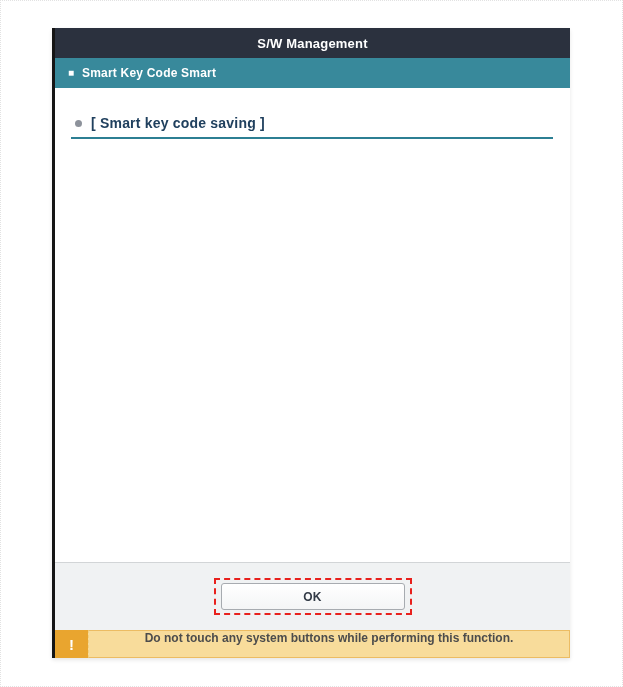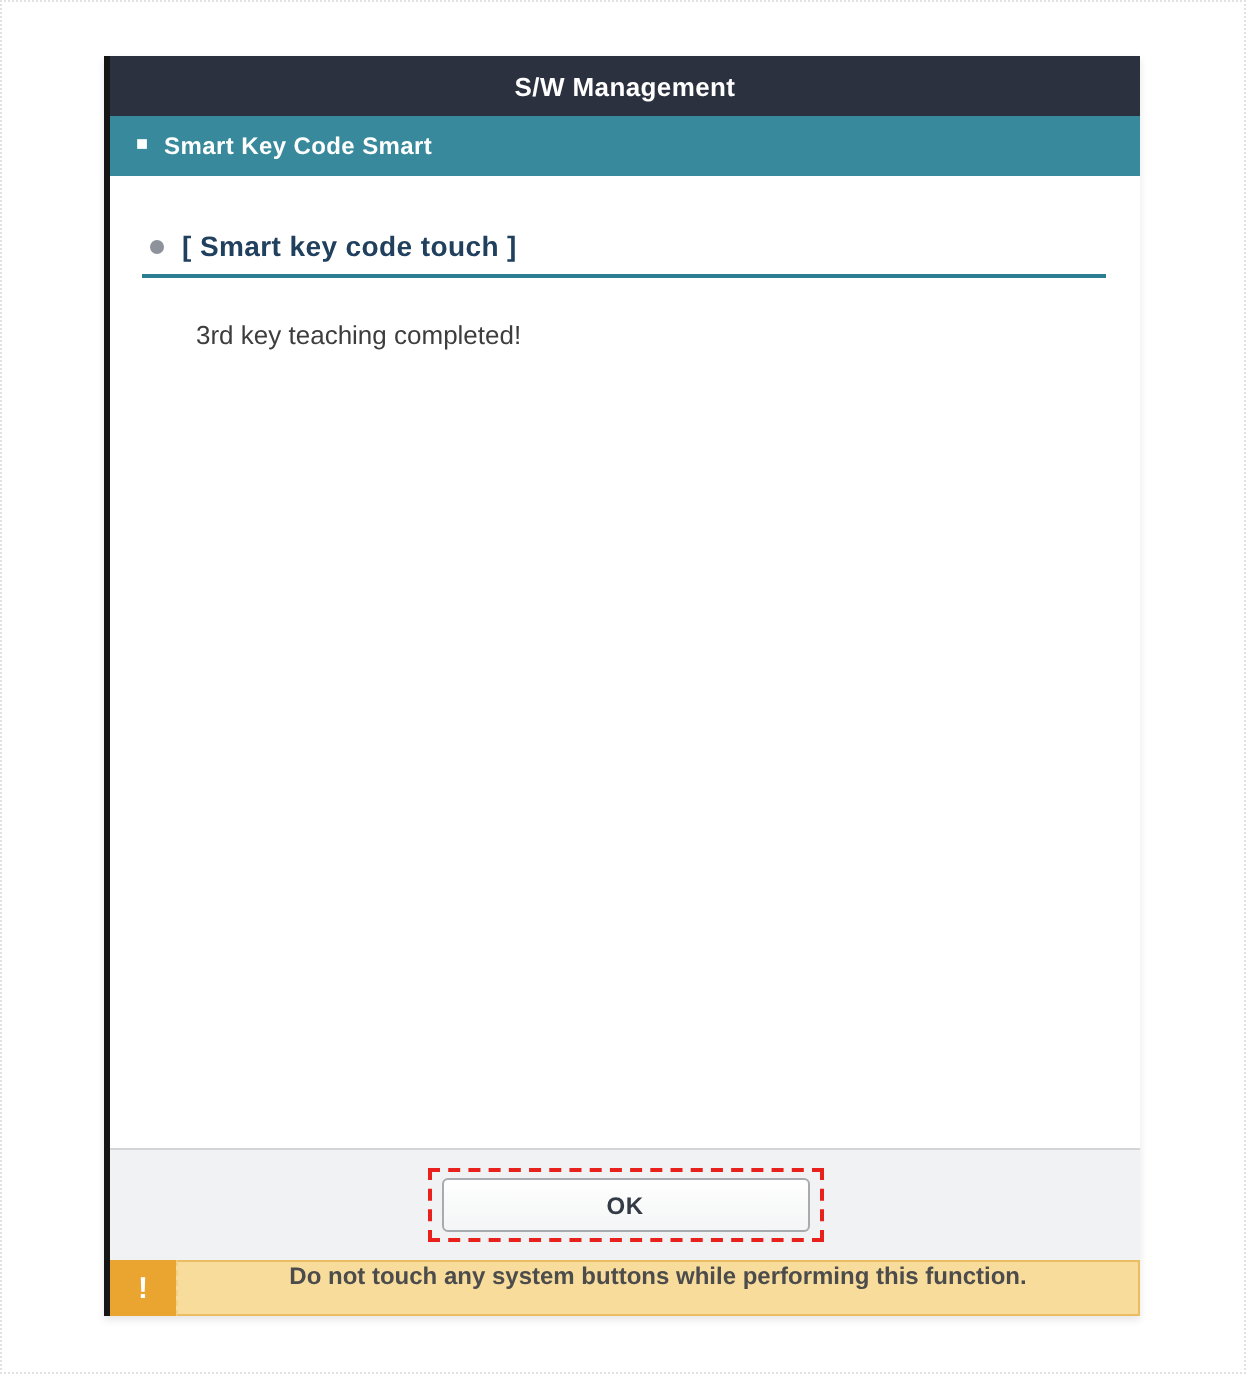--- a/index.html
+++ b/index.html
@@ -86,21 +86,21 @@
     border-bottom: 2px solid #2c7f93;
     margin: 6px 17px 0 16px;
   }
   .status-message {
     margin: 21px 0 0 43px;
     color: #3d3d3d;
     font-size: 13px;
   }
   .footer-bar {
     flex: 0 0 auto;
-    height: 56px;
+    height: 68px;
     background: #f0f2f3;
     border-top: 1px solid #d2d5d7;
     display: flex;
     align-items: center;
     justify-content: center;
   }
   .ok-highlight {
     border: 2px dashed #e8211d;
     padding: 3px 5px;
     background: transparent;
@@ -162,24 +162,23 @@
     </div>
 
     <div class="function-bar">
       <span class="sq-icon">■</span>
       <span class="fn-label">Smart Key Code Smart</span>
     </div>
 
     <div class="content">
       <div class="section-head">
         <span class="bullet-dot"></span>
-        <span class="section-title">[ Smart key code touch ]</span>
+        <span class="section-title">[ Smart key code saving ]</span>
       </div>
       <div class="section-underline"></div>
-      <div class="status-message">3rd key teaching completed!</div>
     </div>
 
     <div class="footer-bar">
       <div class="ok-highlight">
         <button class="ok-button">OK</button>
       </div>
     </div>
 
     <div class="warning-bar">
       <div class="warning-icon-box">!</div>

